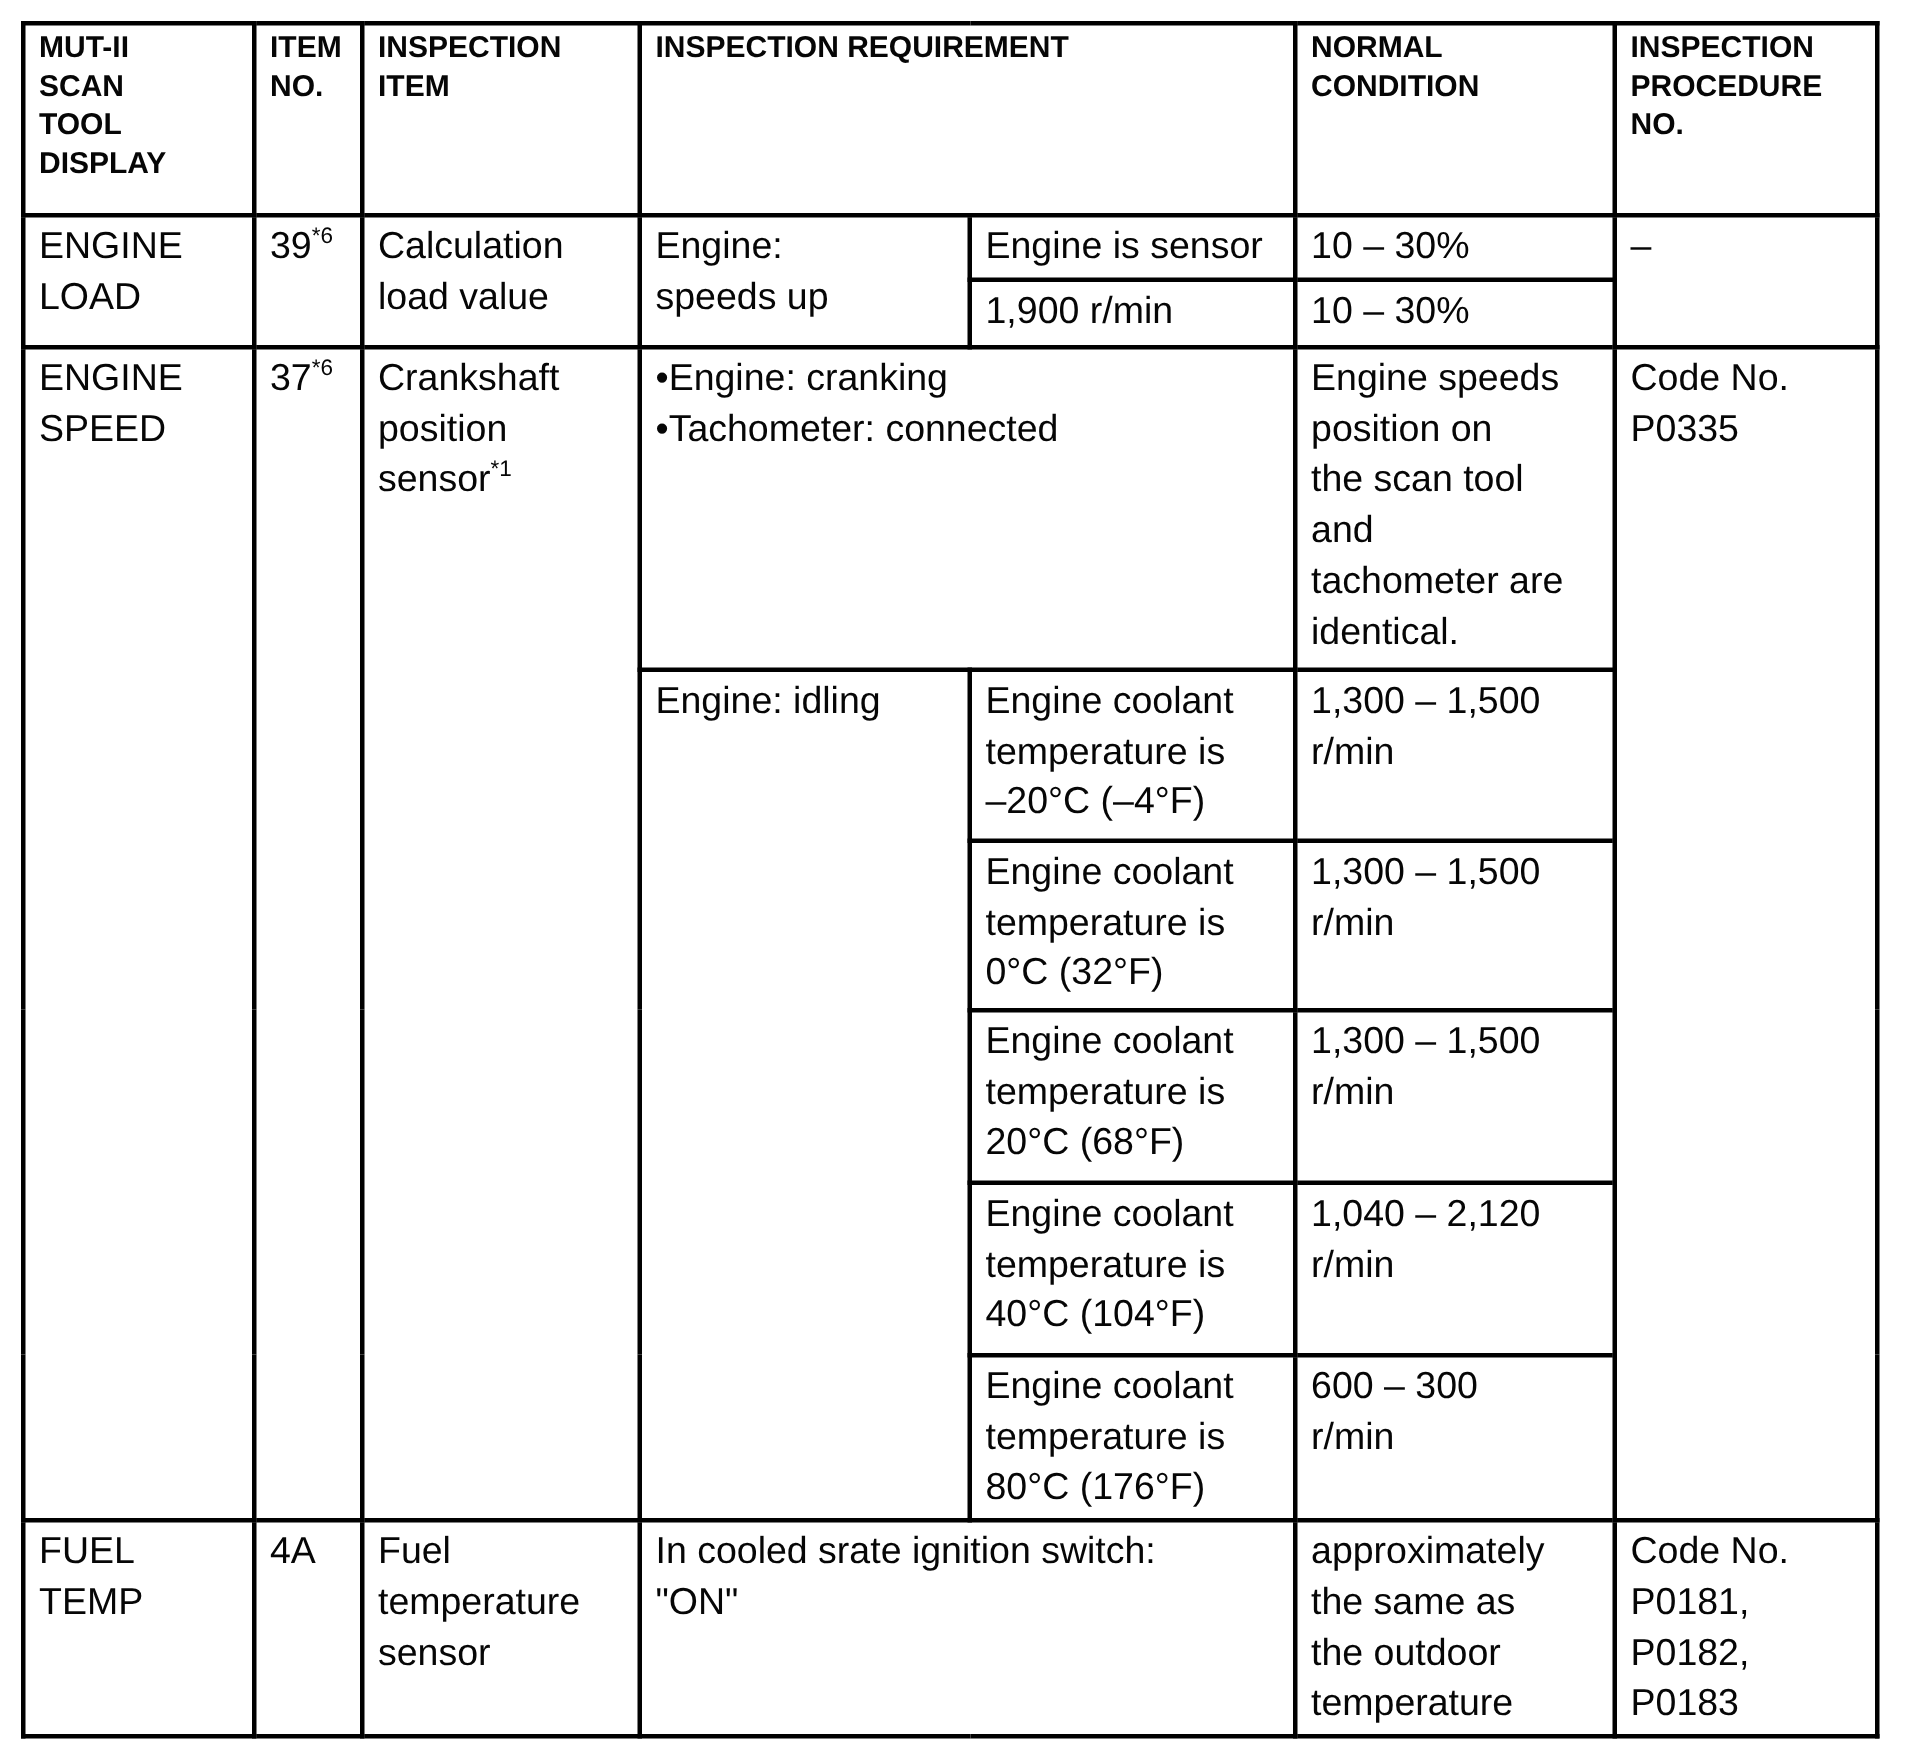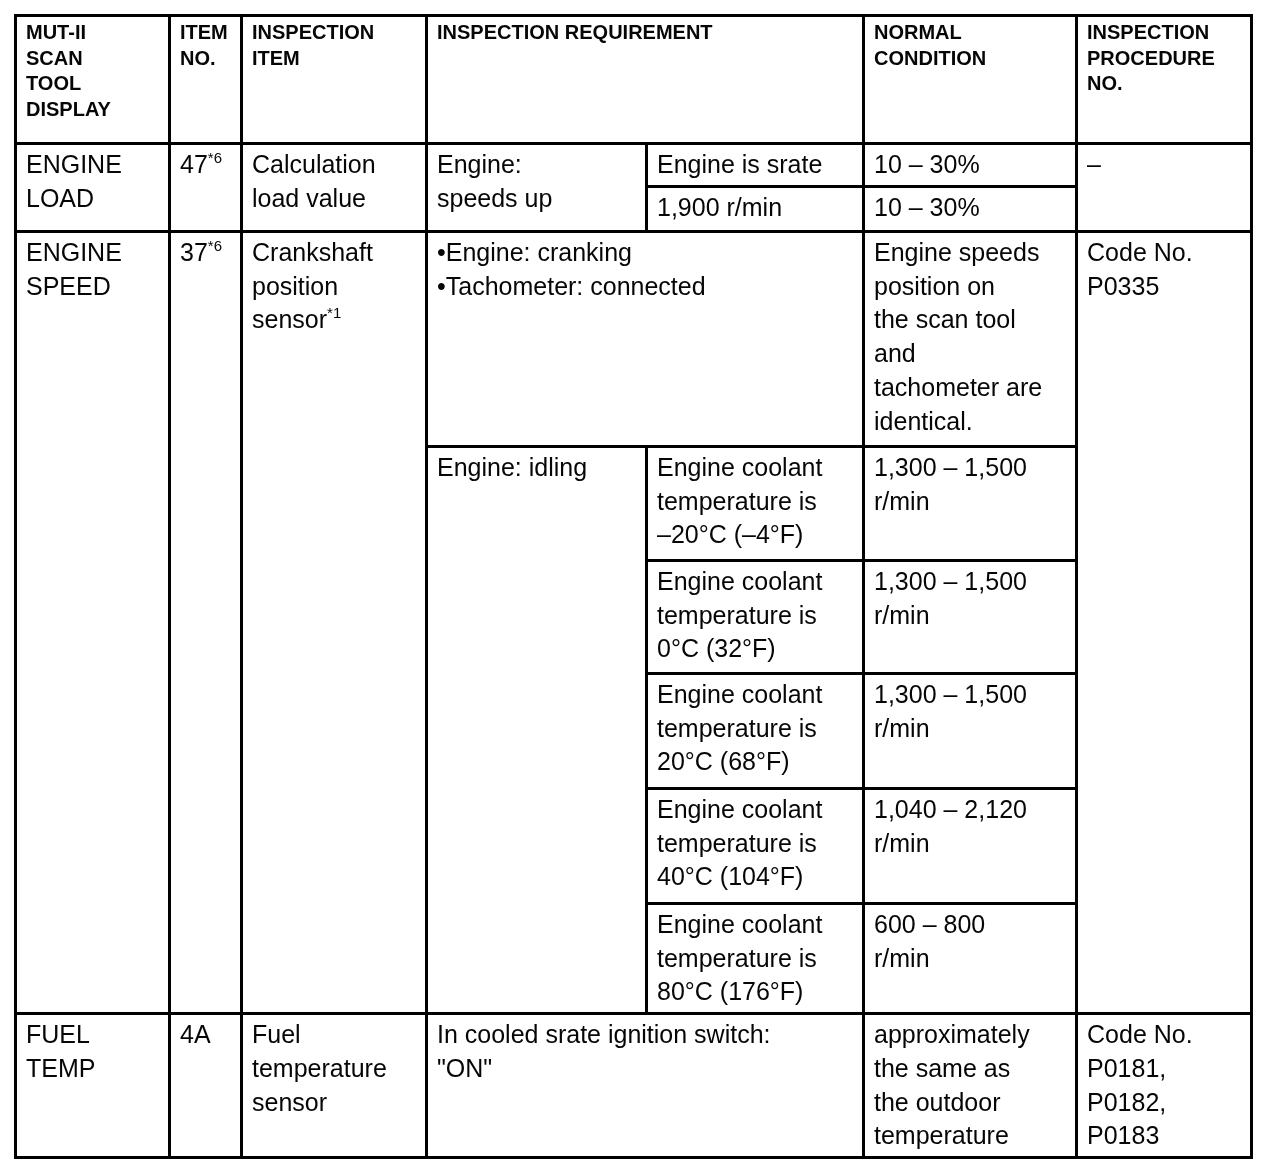--- a/index.html
+++ b/index.html
@@ -92,26 +92,26 @@
       <th>NORMAL
 CONDITION</th>
       <th>INSPECTION
 PROCEDURE
 NO.</th>
     </tr>
 
     <tr class="h-r1a">
       <td rowspan="2">ENGINE
 LOAD</td>
-      <td rowspan="2"><span>47</span><sup class="fn">*6</sup></td>
+      <td rowspan="2"><span>39</span><sup class="fn">*6</sup></td>
       <td rowspan="2">Calculation
 load value</td>
       <td rowspan="2">Engine:
 speeds up</td>
-      <td>Engine is srate</td>
+      <td>Engine is sensor</td>
       <td>10 – 30%</td>
       <td rowspan="2">–</td>
     </tr>
 
     <tr class="h-r1b">
       <td>1,900 r/min</td>
       <td>10 – 30%</td>
     </tr>
 
     <tr class="h-r2top">
@@ -159,21 +159,21 @@
       <td>Engine coolant
 temperature is
 40°C (104°F)</td>
       <td>1,040 – 2,120
 r/min</td>
     </tr>
     <tr class="h-c5">
       <td>Engine coolant
 temperature is
 80°C (176°F)</td>
-      <td>600 – 800
+      <td>600 – 300
 r/min</td>
     </tr>
 
     <tr class="h-r3">
       <td>FUEL
 TEMP</td>
       <td>4A</td>
       <td>Fuel
 temperature
 sensor</td>

